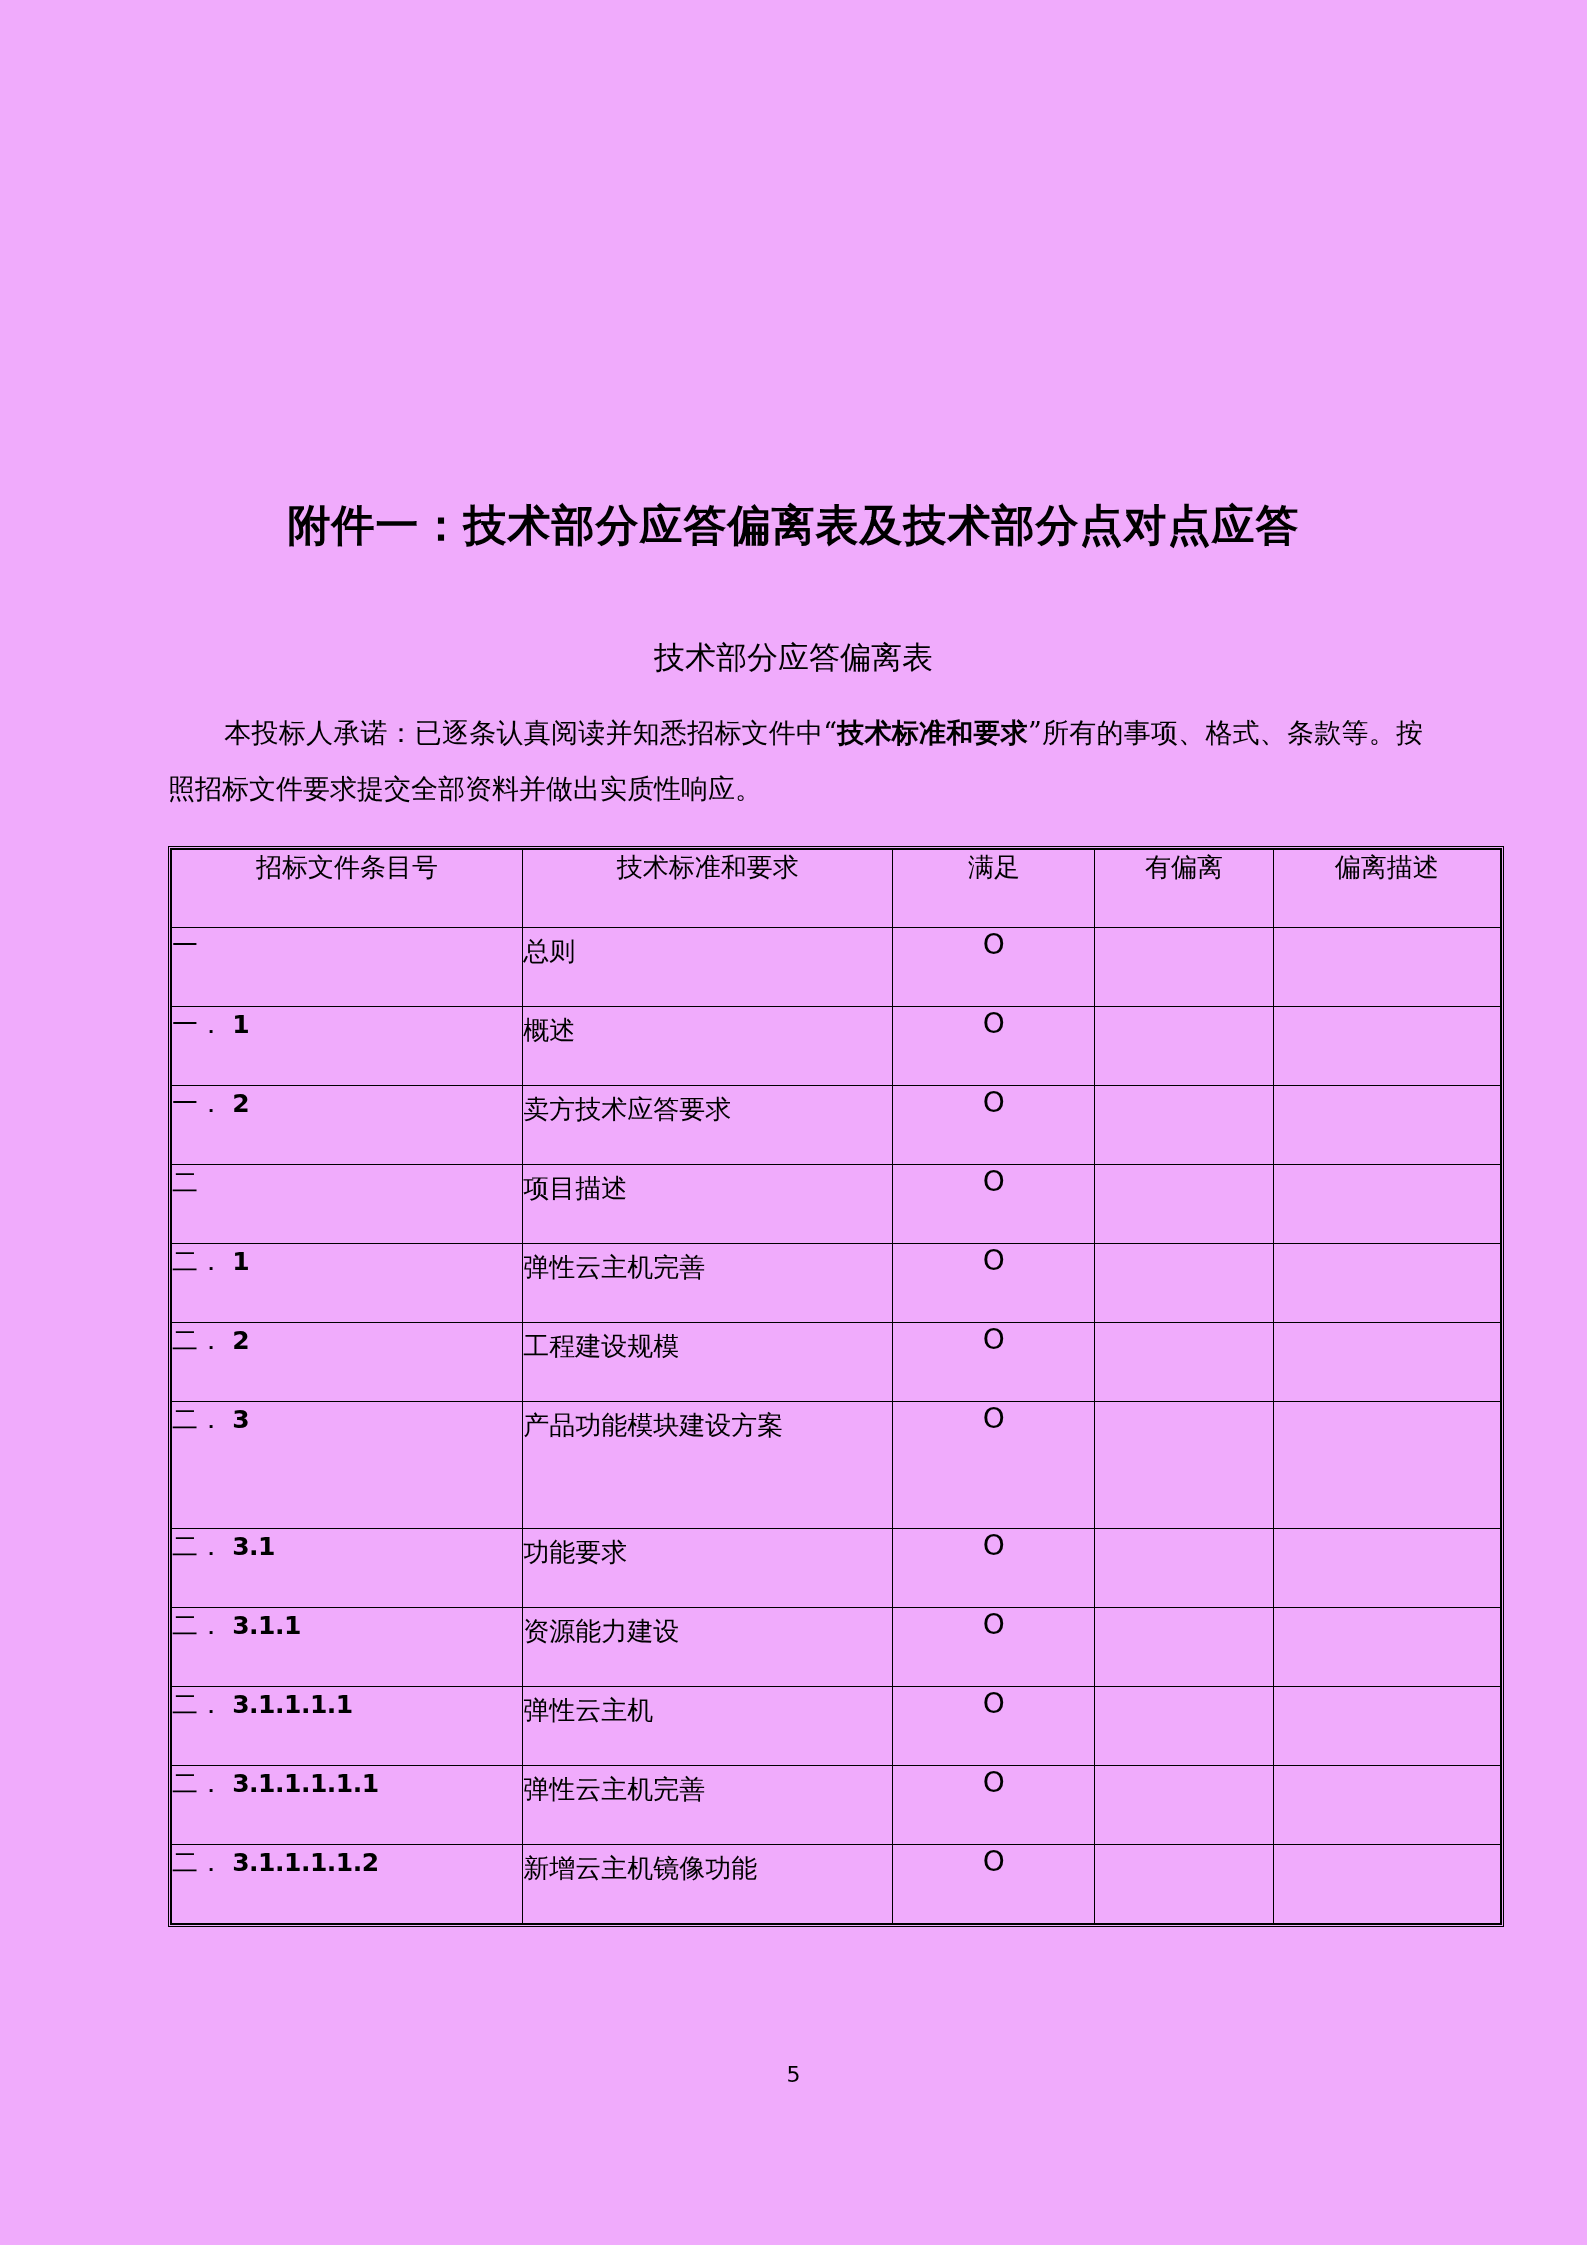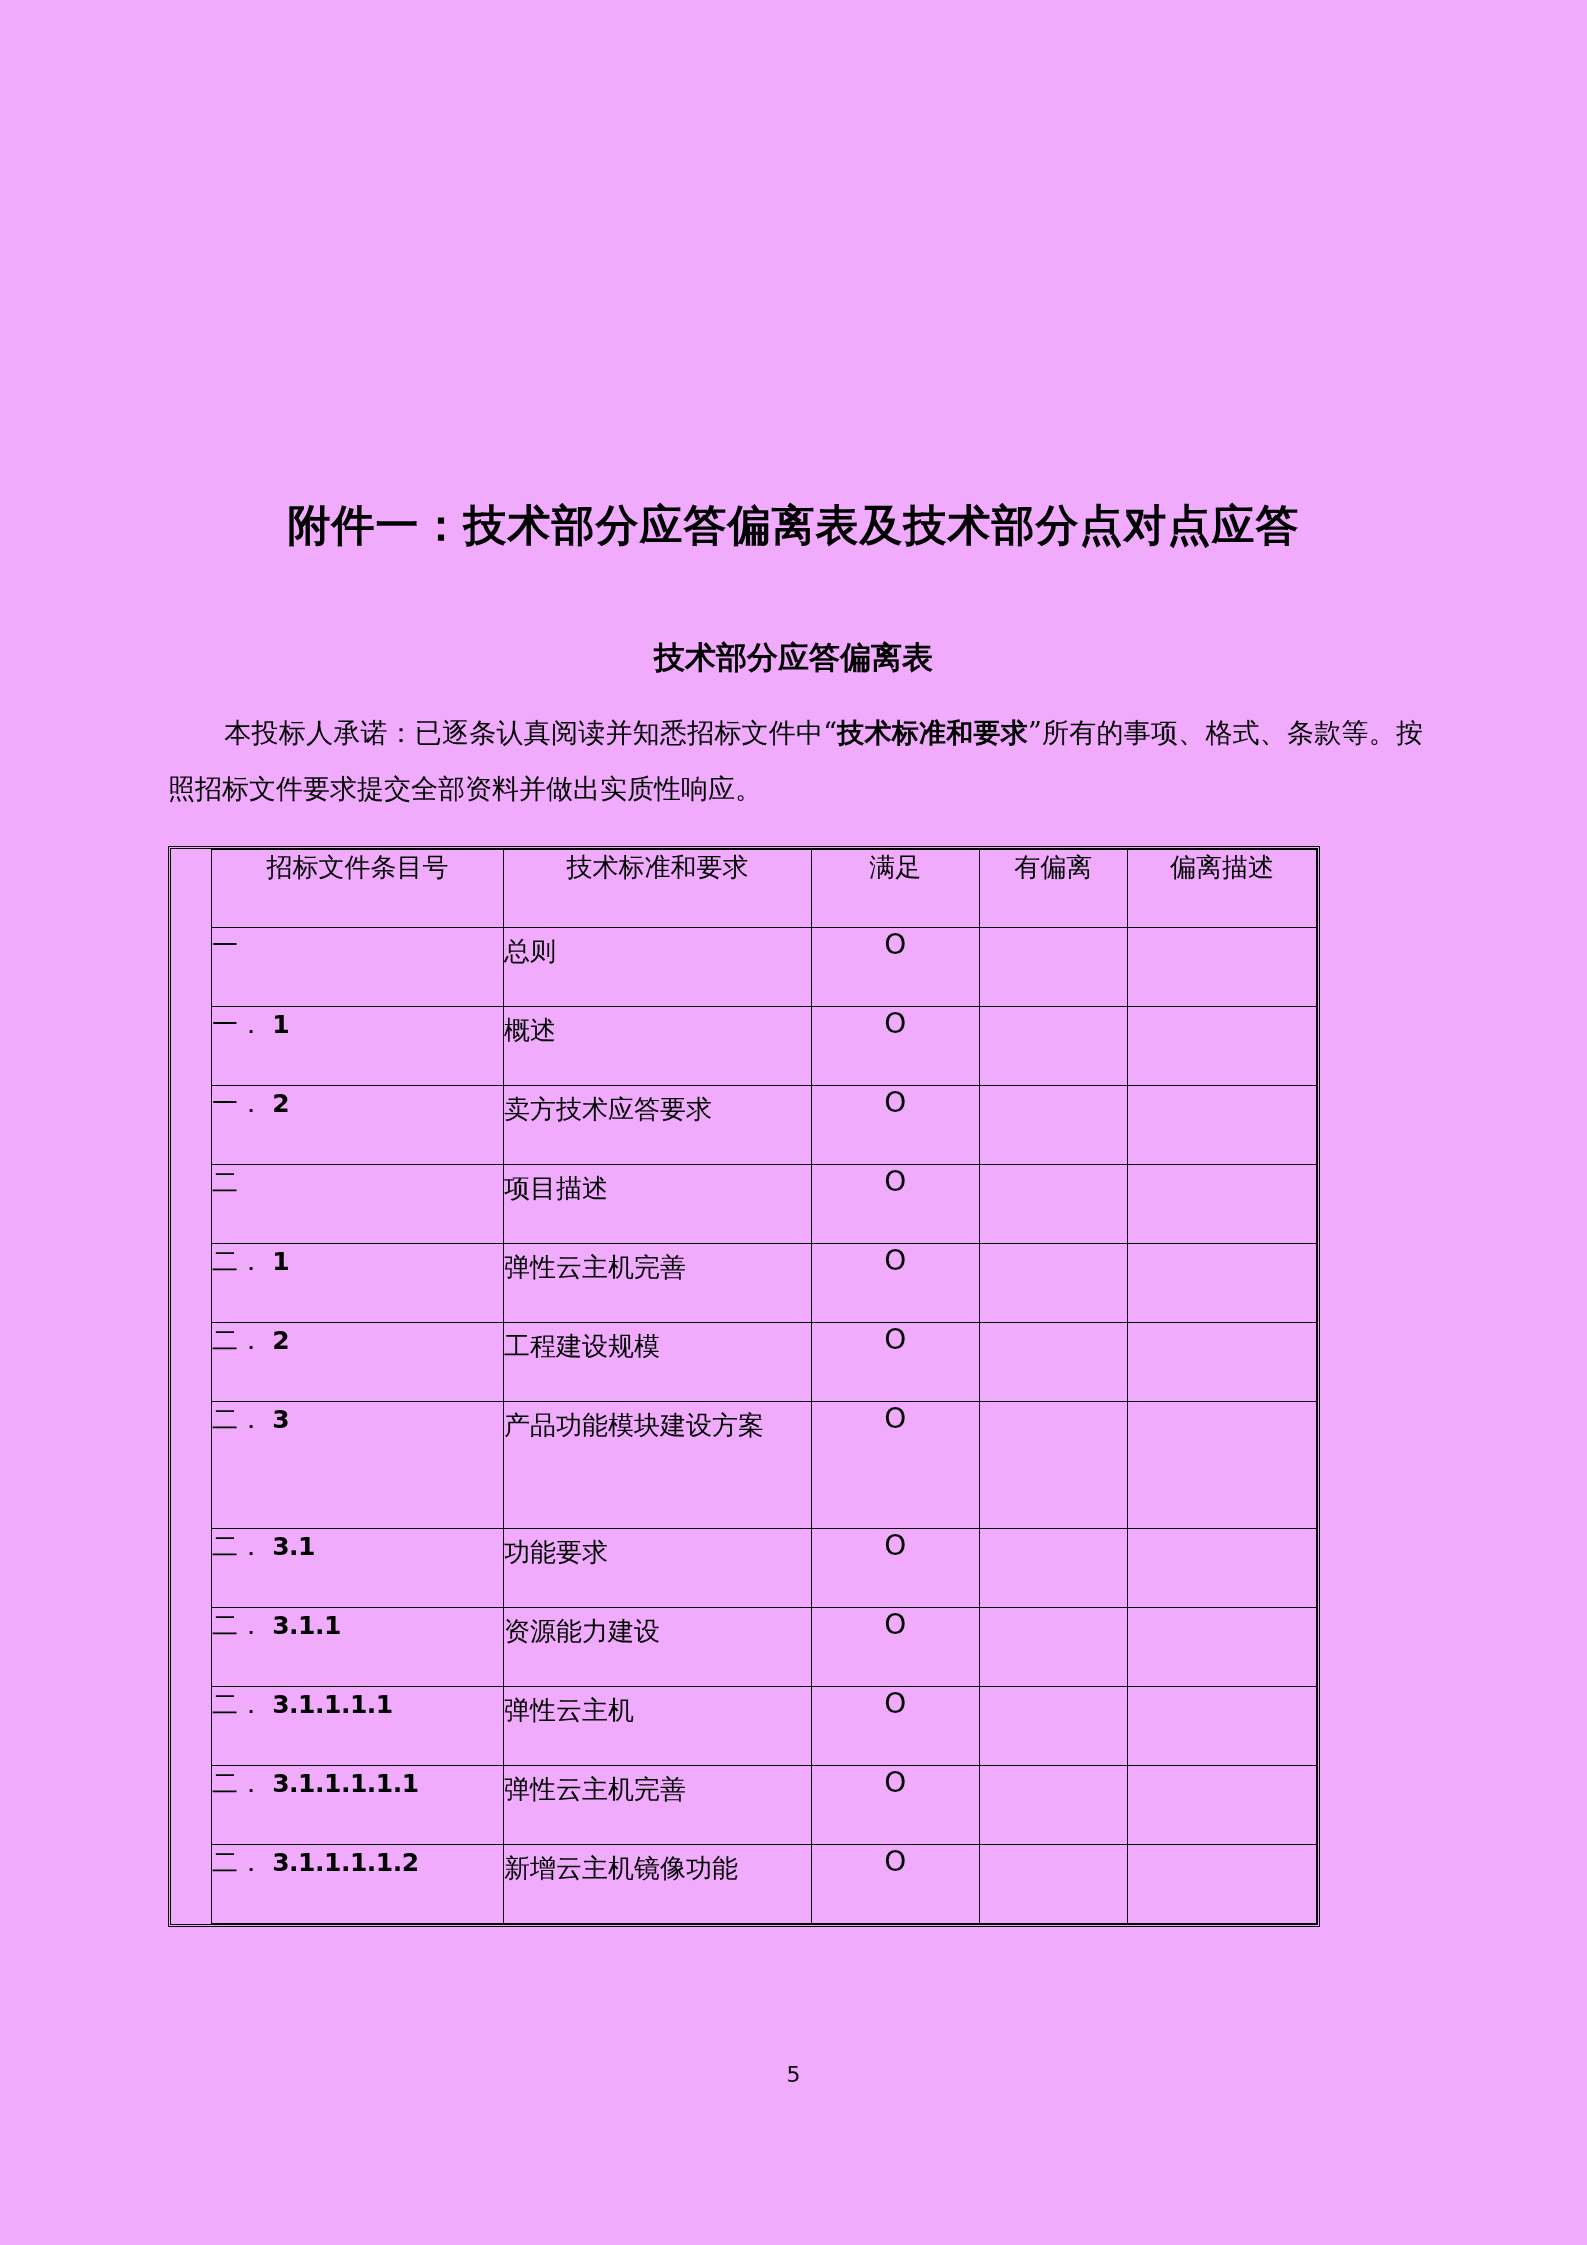--- a/index.html
+++ b/index.html
@@ -33,21 +33,21 @@
     line-height: 1.25;
     white-space: nowrap;
   }
   .doc-subtitle {
     position: absolute;
     left: 0;
     right: 0;
     top: 611px;
     text-align: center;
     font-family: "DejaVu Serif", "Liberation Serif", serif;
-    font-weight: bold;
+    font-weight: normal;
     font-size: 31px;
     line-height: 1.3;
   }
 
   
   .body-para {
     position: absolute;
     left: 168px;
     top: 678px;
     width: 1255px;
@@ -57,27 +57,26 @@
     text-justify: inter-ideograph;
   }
   .body-para .indent { display: inline-block; width: 56px; }
   .body-para .bold { font-weight: bold; }
 
   
   .dev-table-wrap {
     position: absolute;
     left: 168px;
     top: 846px;
-    width: 1152px;
+    width: 1336px;
     border-left: 3px double #000;
     border-right: 3px double #000;
     border-top: 3px double #000;
     border-bottom: 3px double #000;
     box-sizing: border-box;
-    padding-left: 40px;
   }
   table.dev-table {
     width: 100%;
     border-collapse: collapse;
     table-layout: fixed;
     font-size: 26px;
   }
   table.dev-table td, table.dev-table th {
     border: 1px solid #000;
     padding: 0;

